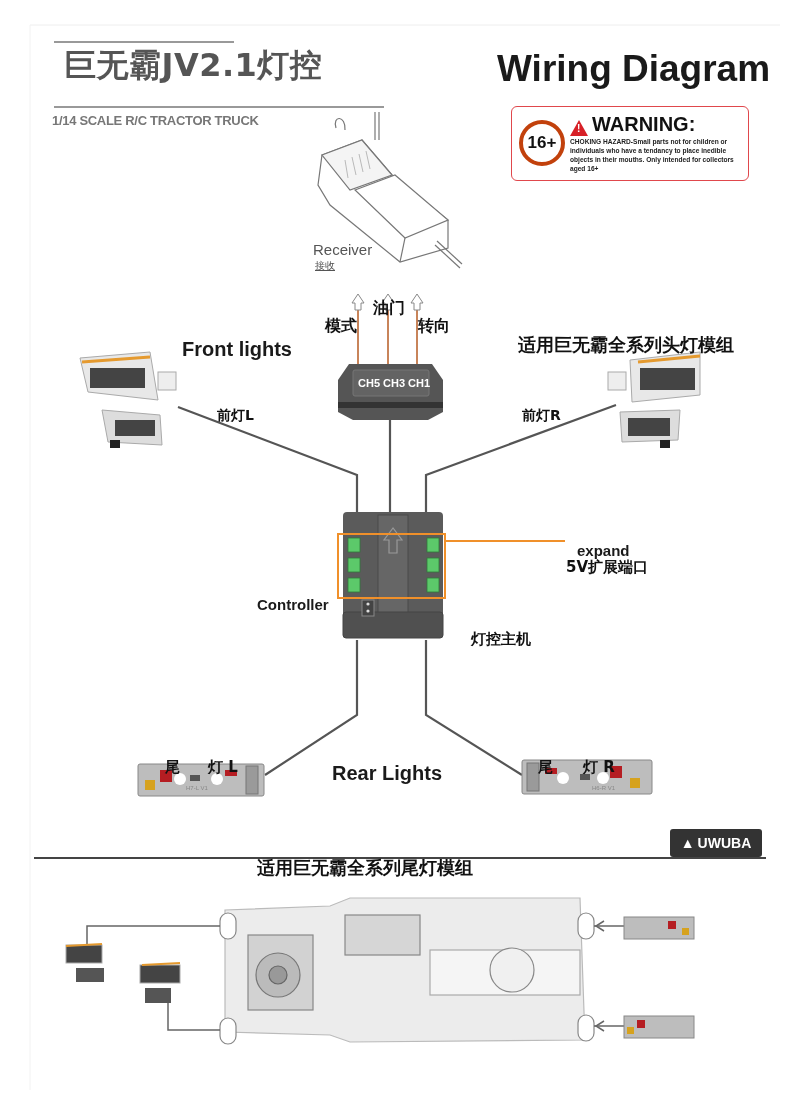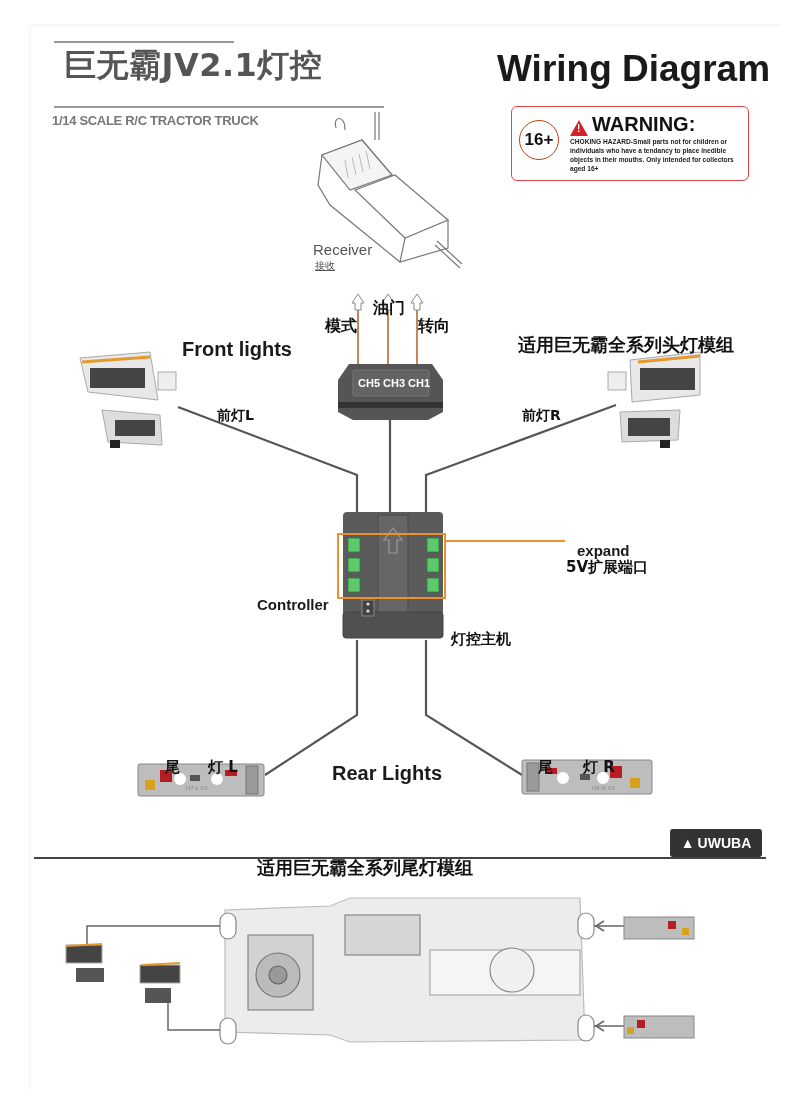--- a/index.html
+++ b/index.html
@@ -5,21 +5,21 @@
   html, body { margin: 0; padding: 0; background: #ffffff; }
   body { width: 800px; height: 1102px; position: relative; overflow: hidden;
          font-family: "Liberation Sans", "DejaVu Sans", sans-serif; color: #222; }
   .abs { position: absolute; }
   .brand-title { left: 52px; top: 44px; font-size: 32px; font-weight: bold; color: #555; letter-spacing: 0.5px;
                  font-family: "DejaVu Sans", sans-serif; white-space: nowrap; margin-left: 12px; }
   .brand-sub { left: 52px; top: 88px; font-size: 13px; font-weight: bold; color: #777; letter-spacing: -0.3px; white-space: nowrap; margin-top: 25px; }
   .rule { background: #999; height: 2px; }
   .main-title { left: 466px; top: 48px; font-size: 37px; font-weight: bold; color: #1a1a1a; white-space: nowrap; margin-left: 31px; }
   .warning { left: 511px; top: 106px; width: 236px; height: 73px; border: 1.5px solid #e0474c; border-radius: 6px; background: #fff; }
-  .age-circle { left: 7px; top: 13px; width: 38px; height: 38px; border: 1px solid #c2410c; border-radius: 50%;
+  .age-circle { left: 7px; top: 13px; width: 38px; height: 38px; border: 4px solid #c2410c; border-radius: 50%;
                 display: flex; align-items: center; justify-content: center; font-weight: bold; font-size: 17px; color: #111; }
   .warn-head { left: 58px; top: 6px; font-size: 20px; font-weight: 900; color: #111; white-space: nowrap; display: flex; align-items: flex-end; gap: 4px; }
   .warn-tri { width: 0; height: 0; border-left: 9px solid transparent; border-right: 9px solid transparent; border-bottom: 16px solid #d72027; position: relative; }
   .warn-tri::after { content: "!"; position: absolute; left: -2px; top: 3px; font-size: 10px; color: #fff; font-weight: bold; }
   .warn-text { left: 58px; top: 30px; width: 176px; font-size: 6.6px; line-height: 9px; font-weight: bold; color: #222; }
   .label-zh { font-weight: bold; font-size: 16px; color: #111; white-space: nowrap; font-family: "DejaVu Sans", sans-serif; margin-top: 36px; }
   .label-en { font-weight: bold; font-size: 20px; color: #1a1a1a; white-space: nowrap; }
   .small-en { font-weight: bold; font-size: 15px; color: #1a1a1a; white-space: nowrap; text-align: right; }
   .receiver-label { font-size: 15px; color: #555; white-space: nowrap; }
   .receiver-zh { font-size: 10px; color: #555; white-space: nowrap; font-family: "DejaVu Serif", serif; text-decoration: underline; }
@@ -205,21 +205,21 @@
 <div class="abs label-zh" style="left:373px; top:262px;">油门</div>
 <div class="abs label-zh" style="left:418px; top:280px;">转向</div>
 <div class="abs ch-label" style="left:358px; top:377px;">CH5 CH3 CH1</div>
 
 <div class="abs label-en" style="left:182px; top:338px;">Front lights</div>
 <div class="abs label-zh" style="left:217px; top:371px; font-size:14px;">前灯L</div>
 <div class="abs label-zh" style="left:522px; top:371px; font-size:14px;">前灯R</div>
 <div class="abs label-zh" style="left:518px; top:297px; font-size:18px;">适用巨无霸全系列头灯模组</div>
 
 <div class="abs small-en" style="left:257px; top:596px;">Controller</div>
-<div class="abs label-zh" style="left:451px; top:594px; font-size:15px;">灯控主机</div>
+<div class="abs label-zh" style="left:471px; top:594px; font-size:15px;">灯控主机</div>
 <div class="abs label-zh" style="left:566px; top:522px; font-size:15px;">5V扩展端口</div>
 <div class="abs small-en" style="left:577px; top:542px;">expand</div>
 
 <div class="abs label-zh" style="left:165px; top:722px; font-size:15px;">尾</div>
 <div class="abs label-zh" style="left:208px; top:722px; font-size:15px;">灯 L</div>
 <div class="abs label-zh" style="left:538px; top:722px; font-size:15px;">尾</div>
 <div class="abs label-zh" style="left:583px; top:722px; font-size:15px;">灯 R</div>
 <div class="abs label-en" style="left:332px; top:762px;">Rear Lights</div>
 <div class="abs" style="left:186px; top:785px; font-size:6px; color:#888;">H7-L V1</div>
 <div class="abs" style="left:592px; top:785px; font-size:6px; color:#888;">H6-R V1</div>

